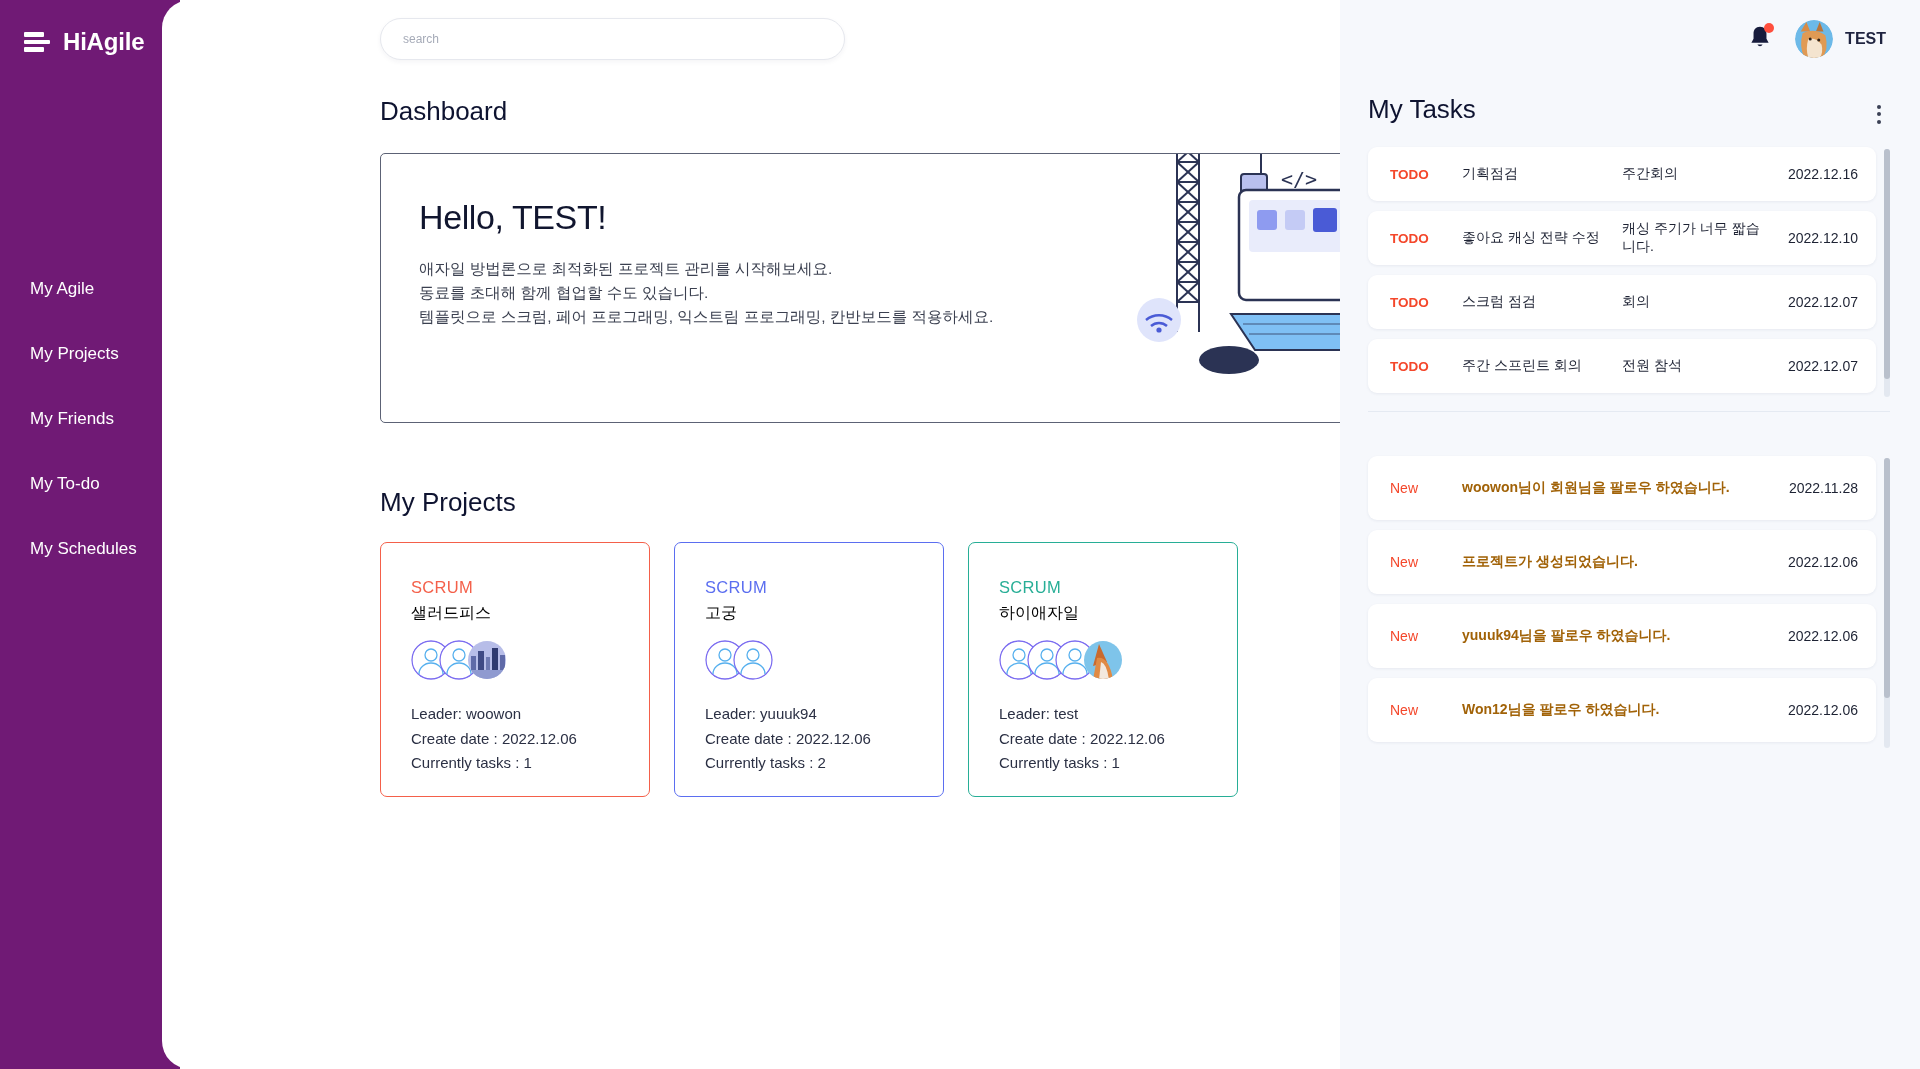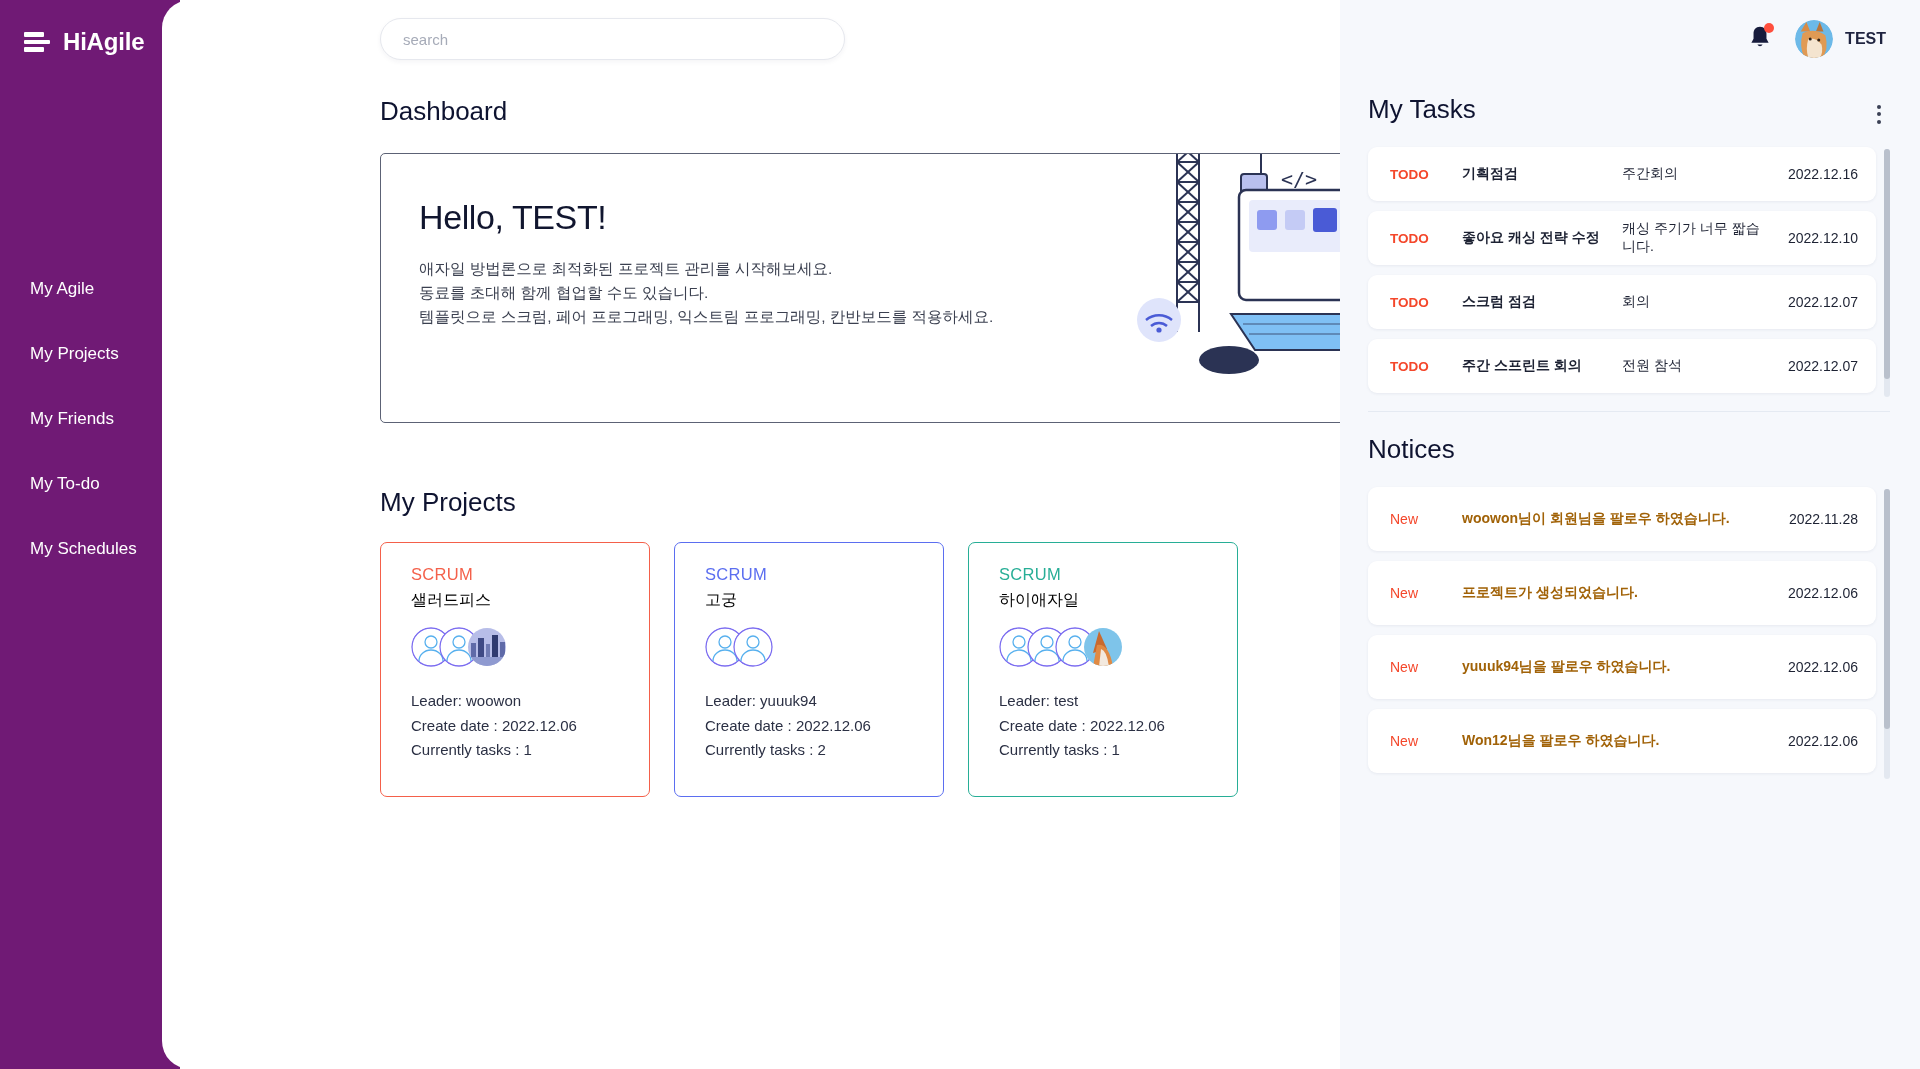--- a/index.html
+++ b/index.html
@@ -59,21 +59,21 @@
     z-index: 4;
     padding: 0 0 0 18px;
     overflow: hidden;
   }
   .topbar { height: 78px; display: flex; align-items: center; padding-left: 200px; }
   .search-input {
     width: 465px; height: 42px;
     border: 1px solid #e6e8ee;
     border-radius: 22px;
     padding: 0 22px;
-    font-size: 15px;
+    font-size: 12px;
     color: #6b7180;
     font-family: inherit;
     background: #ffffff;
     box-shadow: 0 2px 5px rgba(30,40,80,0.05);
     outline: none;
   }
   .search-input::placeholder { color: #a6abb8; }
 
   .center-body { padding: 18px 0 0 200px; }
   .section-title { font-size: 26px; font-weight: normal; color: #0e1330; }
@@ -122,21 +122,21 @@
   }
   .kebab { width: 22px; height: 22px; display: flex; flex-direction: column;
            align-items: center; justify-content: center; gap: 3.5px; cursor: pointer; }
   .kebab span { width: 4px; height: 4px; border-radius: 50%; background: #3a4054; display: block; }
 
   .project-grid { margin-top: 24px; display: flex; gap: 24px; }
   .project-card {
     width: 270px; height: 255px;
     border-radius: 7px;
     border: 1.6px solid #ccc;
-    padding: 22px 0 0 30px;
+    padding: 35px 0 0 30px;
     background: #fff;
   }
   .p-type { font-size: 16.5px; letter-spacing: 0.3px; }
   .p-name { margin-top: 6px; font-size: 16px; color: #000000; }
   .avatars { margin-top: 16px; display: flex; }
   .avatars > * { margin-left: -12px; }
   .avatars > *:first-child { margin-left: 0; }
   .av { width: 40px; height: 40px; border-radius: 50%; display: block; }
   .p-meta { margin-top: 22px; font-size: 15px; line-height: 24.5px; color: #2b3044; }
 
@@ -166,21 +166,21 @@
     display: flex;
     align-items: center;
     margin-bottom: 10px;
     box-shadow: 0 1px 3px rgba(25,40,80,0.07);
     cursor: pointer;
     padding: 0 18px 0 22px;
     font-size: 14px;
   }
   .row .tag { color: #f4472b; font-weight: bold; font-size: 13.5px; flex: 0 0 72px; }
   .row .tag.new { font-weight: normal; font-size: 14px; }
-  .row .c1 { flex: 0 0 160px; color: #1d2233; font-weight: bold; }
+  .row .c1 { flex: 0 0 160px; color: #1d2233; }
   .row .c2 { flex: 1 1 auto; color: #1d2233; }
   .row .c3 { flex: 0 0 96px; text-align: right; color: #1d2233; }
   .row .wide { flex: 1 1 auto; color: #a16207; font-weight: bold; }
   .scrollbar {
     position: absolute; right: 0; top: 2px;
     width: 6px; border-radius: 3px; background: #e3e8f0;
   }
   .scrollbar i { display: block; width: 6px; border-radius: 3px; background: #b9c0cc; }
   .divider { height: 1px; background: #e5eaf2; margin: 18px 30px 0 28px; }
 </style>
@@ -457,23 +457,20 @@
         </div>
         <div class="scrollbar" style="height:248px">
             <i style="height:230px"></i>
           </div>
       </div>
     </section>
 
     <div class="divider"></div>
 
     <section class="panel" style="padding-top:22px">
-      <div class="panel-head">
-        <h2 class="panel-title">Notices</h2>
-      </div>
       <div class="rows">
         <div class="row" style="height:64px">
           <span class="tag new">New</span>
           <span class="wide">woowon님이 회원님을 팔로우 하였습니다.</span>
           <span class="c3">2022.11.28</span>
         </div>
         <div class="row" style="height:64px">
           <span class="tag new">New</span>
           <span class="wide">프로젝트가 생성되었습니다.</span>
           <span class="c3">2022.12.06</span>

